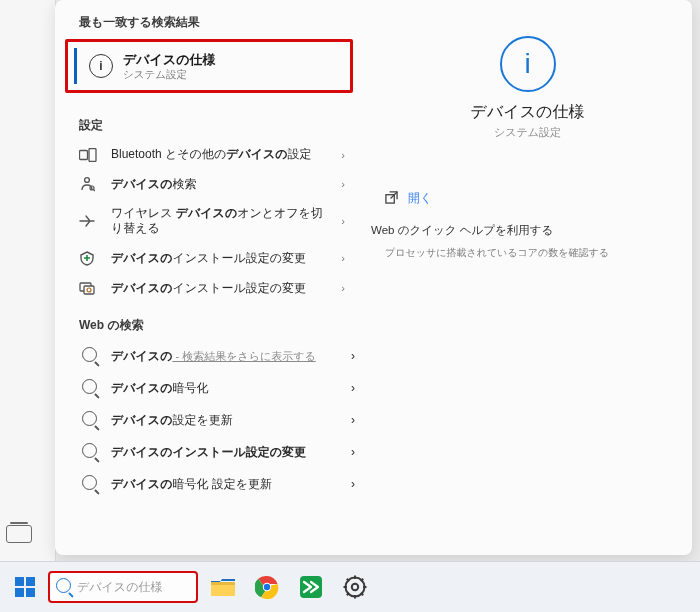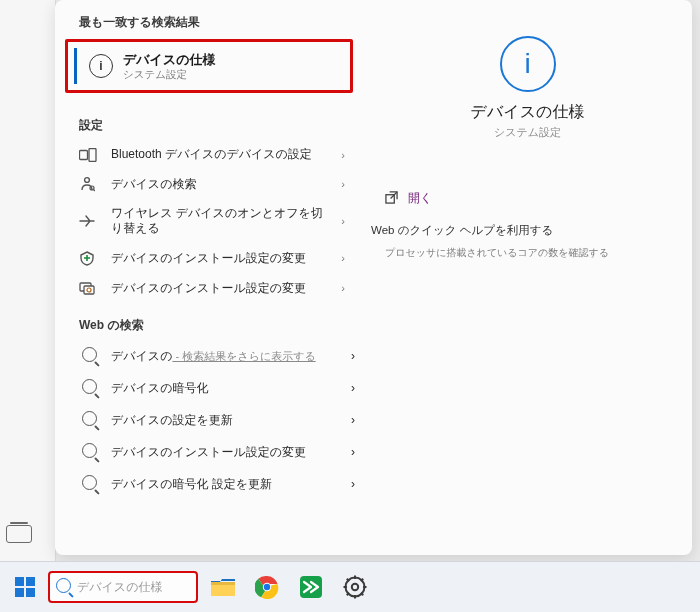--- a/index.html
+++ b/index.html
@@ -106,40 +106,40 @@
     gap: 12px;
     padding: 7px 8px 7px 24px;
     font-size: 12px;
     color: #2b2b2b;
     cursor: default;
   }
   .setting-row .lbl, .web-row .lbl { flex: 1; line-height: 1.25; }
   .setting-row .chev { color: #7a7a7a; font-size: 11px; padding-right: 10px; }
   .row-icon { width: 20px; text-align: center; color: #4a4a4a; flex-shrink:0; }
 
-  .bold { font-weight: 400; }
+  .bold { font-weight: 700; }
   .grey-suffix { color: #8a8a8a; font-size: 11px; text-decoration: underline; }
 
   
   .big-info-icon {
     width: 52px; height: 52px;
     border: 2.2px solid #1b77d6;
     border-radius: 50%;
     display: flex; align-items: center; justify-content: center;
     margin: 36px auto 10px;
   }
   .big-info-icon span {
     color: #1b77d6; font-size: 28px; font-weight: 400; font-family: "Segoe UI", sans-serif;
   }
   .pv-title { text-align: center; font-size: 16px; font-weight: 400; color: #222; }
   .pv-sub { text-align: center; font-size: 11px; color: #8a8a8a; margin-top: 2px; }
 
   .pv-open {
     display: flex; align-items: center; gap: 10px;
-    font-size: 12px; color: #701a75;
+    font-size: 12px; color: #3b82f6;
     margin: 50px 0 16px 22px;
     cursor: default;
   }
   .pv-open .o-icon { font-size: 13px; color:#444; }
 
   .pv-help {
     font-size: 11.5px; color: #333;
     margin: 14px 0 8px 8px;
   }
   .pv-help-item {
@@ -245,21 +245,21 @@
       <div class="section-title">設定</div>
 
       <div class="setting-row">
         <span class="row-icon">
           <svg class="svg-ic" width="18" height="14" viewBox="0 0 18 14">
               <rect x="0.5" y="2.5" width="8" height="9" rx="1" fill="none" stroke="#555" stroke-width="1.3"></rect>
               <rect x="10" y="0.5" width="7" height="13" rx="1" fill="none" stroke="#555" stroke-width="1.3"></rect>
             </svg>
         </span>
         <span class="lbl">
-          <span>Bluetooth デバイスの</span><span class="bold">デバイスの</span><span>設定</span>
+          <span>Bluetooth とその他の</span><span class="bold">デバイスの</span><span>設定</span>
         </span>
         <span class="chev">›</span>
       </div>
 
       <div class="setting-row">
         <span class="row-icon">
           <svg class="svg-ic" width="16" height="16" viewBox="0 0 16 16">
               <circle cx="8" cy="4" r="2.4" fill="none" stroke="#555" stroke-width="1.4"></circle>
               <path d="M3 14c0-3 2-5 5-5s5 2 5 5" fill="none" stroke="#555" stroke-width="1.4"></path>
               <circle cx="13" cy="12" r="2" fill="none" stroke="#555" stroke-width="1.2"></circle>

